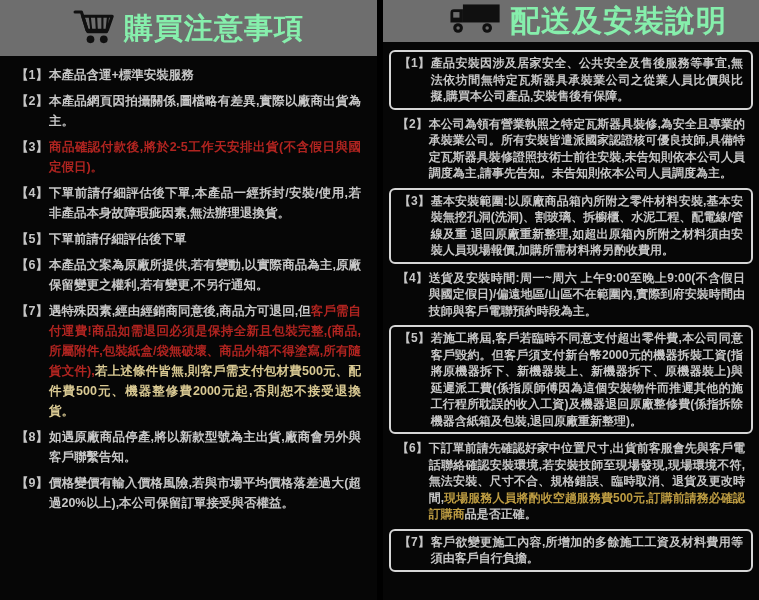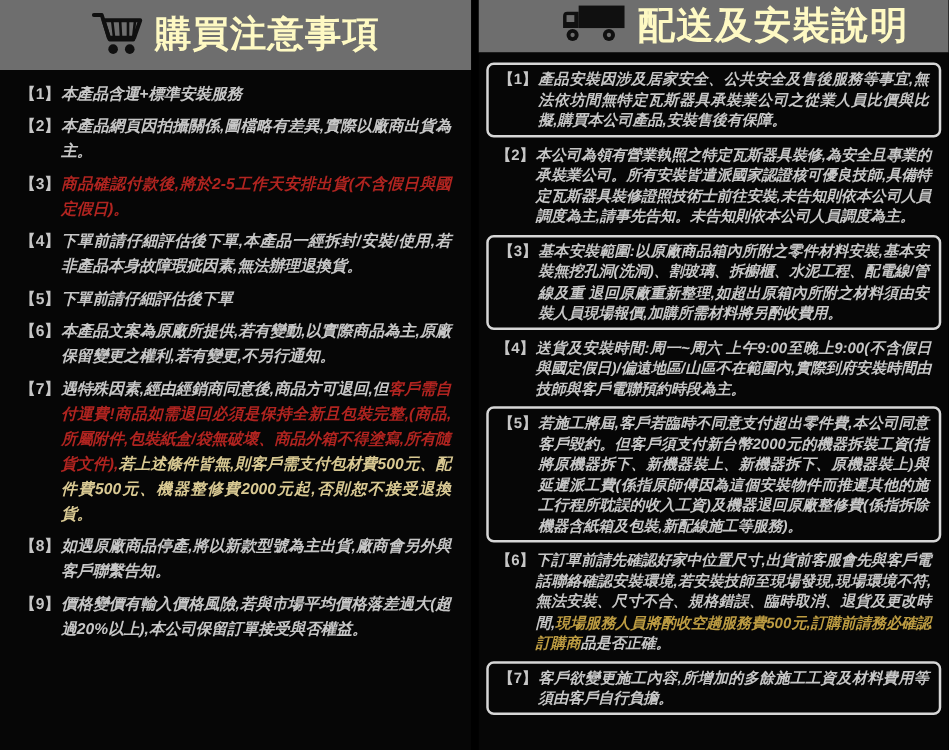--- a/index.html
+++ b/index.html
@@ -5,28 +5,28 @@
   html,body{margin:0;padding:0;background:#000;}
   .page{position:relative;width:759px;height:600px;background:#000;overflow:hidden;
         display:flex;font-family:"Liberation Sans","DejaVu Sans",sans-serif;font-weight:bold;}
   .col{display:flex;flex-direction:column;}
   .col-left{width:377px;}
   .col-gap{width:6px;background:#000;}
   .col-right{width:376px;}
   .hdr{background:#6e6e6e;display:flex;align-items:center;justify-content:center;gap:9px;flex:none;}
   .hdr-left{height:56px;}
   .hdr-right{height:42px;padding-left:32px;}
-  .hdr-title{color:#fef9c3;font-size:29px;letter-spacing:1px;line-height:1;}
+  .hdr-title{color:#86efac;font-size:29px;letter-spacing:1px;line-height:1;}
   .hdr-right .hdr-title{font-size:30px;}
   .content{flex:1 1 auto;background:#060606;overflow:hidden;}
   .content-left{padding:5px 6px 0 6px;font-size:12.5px;line-height:20px;}
   .content-right{padding:4px 4px 0 4px;font-size:12px;line-height:16.5px;}
   .item{display:flex;align-items:flex-start;}
   .num{flex:none;margin-right:1px;color:#c6c6c6;}
-  .txt{flex:1 1 auto;color:#c6c6c6;text-align:justify;font-style:italic;}
+  .txt{flex:1 1 auto;color:#c6c6c6;text-align:justify;}
   .box{border:2px solid #d6d6d6;border-radius:6px;padding:3px 8px;margin:4px 2px;}
   .nobox{padding:2px 10px;margin:2px 0;}
   .c-white{color:#c6c6c6;}
   .c-red{color:#b02420;}
   .c-cream{color:#d9c993;}
   .c-gold{color:#bd9c42;}
   .icon{flex:none;display:block;}
 </style>
 </head>
 <body>
@@ -142,21 +142,21 @@
         </div>
         <div class="nobox">
           <div class="item">
             <span class="num">【4】</span>
             <span class="txt"><span class="c-white">送貨及安裝時間:周一~周六 上午9:00至晚上9:00(不含假日與國定假日)/偏遠地區/山區不在範圍內,實際到府安裝時間由技師與客戶電聯預約時段為主。</span></span>
           </div>
         </div>
         <div class="box">
           <div class="item">
             <span class="num">【5】</span>
-            <span class="txt"><span class="c-white">若施工將屆,客戶若臨時不同意支付超出零件費,本公司同意客戶毀約。但客戶須支付新台幣2000元的機器拆裝工資(指將原機器拆下、新機器裝上、新機器拆下、原機器裝上)與延遲派工費(係指原師傅因為這個安裝物件而推遲其他的施工行程所耽誤的收入工資)及機器退回原廠整修費(係指拆除機器含紙箱及包裝,新配線施工等服務)。</span></span>
+            <span class="txt"><span class="c-white">若施工將屆,客戶若臨時不同意支付超出零件費,本公司同意客戶毀約。但客戶須支付新台幣2000元的機器拆裝工資(指將原機器拆下、新機器裝上、新機器拆下、原機器裝上)與延遲派工費(係指原師傅因為這個安裝物件而推遲其他的施工行程所耽誤的收入工資)及機器退回原廠整修費(係指拆除機器含紙箱及包裝,退回原廠重新整理)。</span></span>
           </div>
         </div>
         <div class="nobox">
           <div class="item">
             <span class="num">【6】</span>
             <span class="txt"><span class="c-white">下訂單前請先確認好家中位置尺寸,出貨前客服會先與客戶電話聯絡確認安裝環境,若安裝技師至現場發現,現場環境不符,無法安裝、尺寸不合、規格錯誤、臨時取消、退貨及更改時間,</span><span class="c-gold">現場服務人員將酌收空趟服務費500元,訂購前請務必確認訂購商</span><span class="c-white">品是否正確。</span></span>
           </div>
         </div>
         <div class="box">
           <div class="item">

